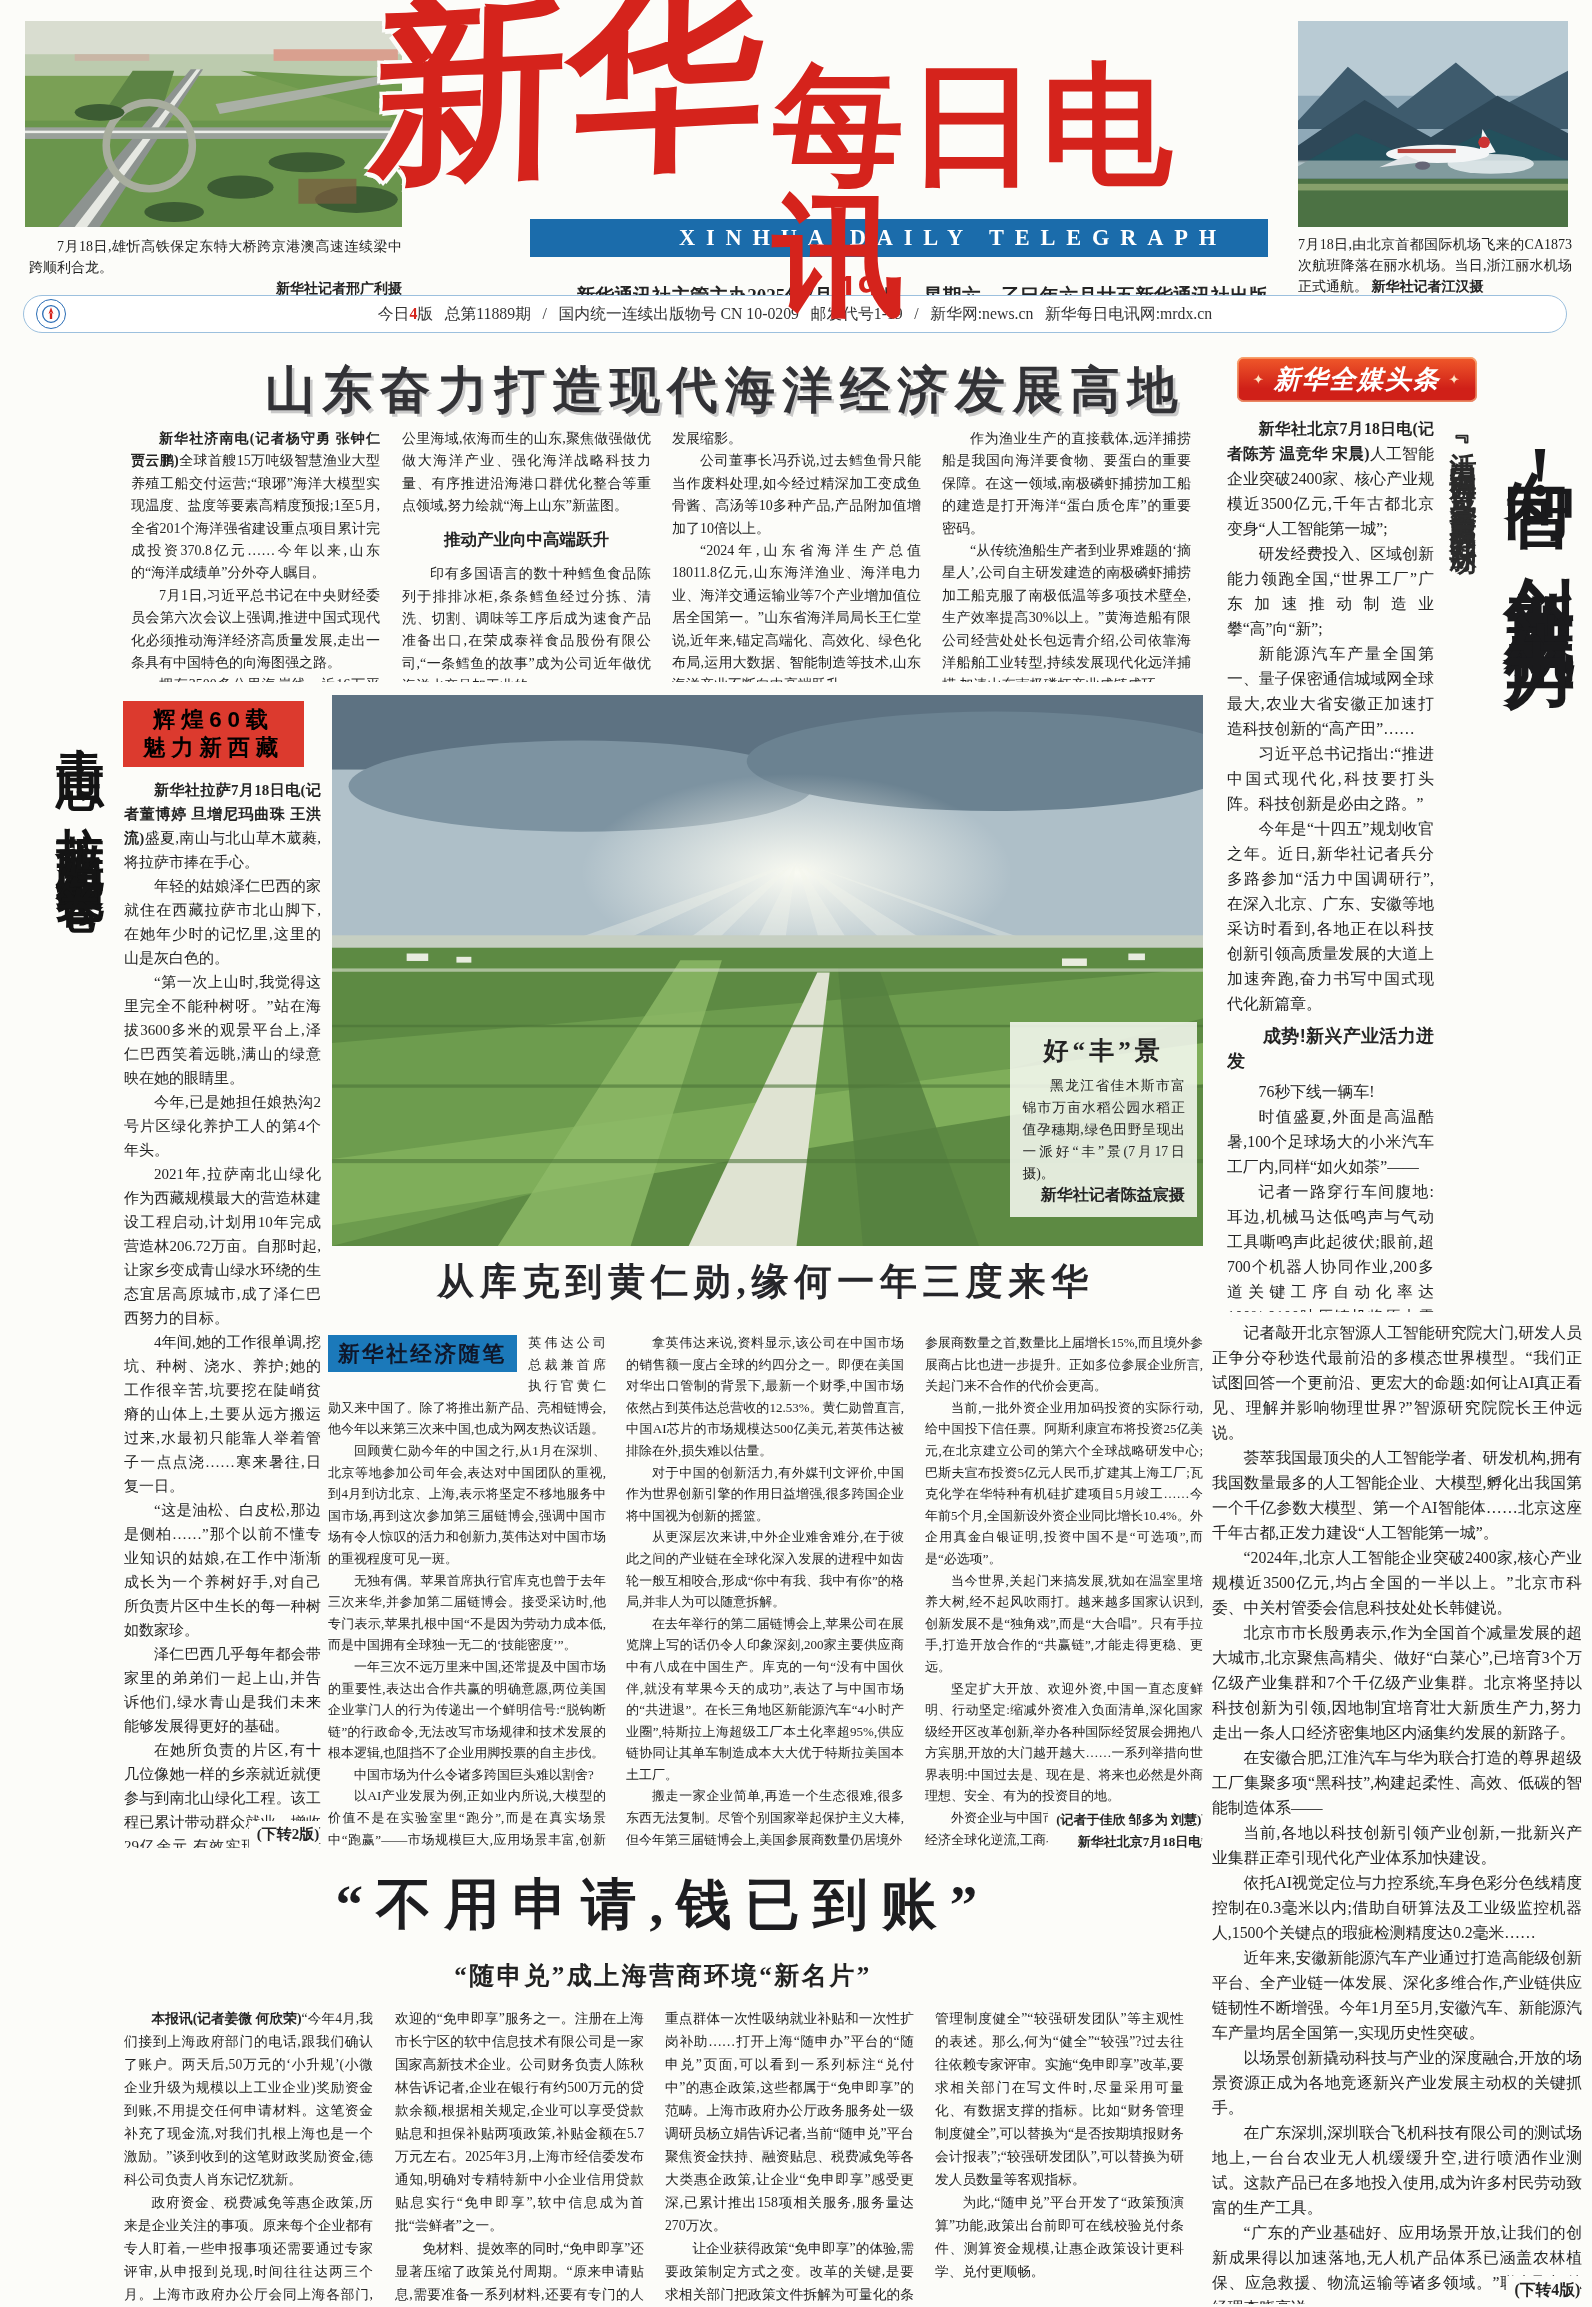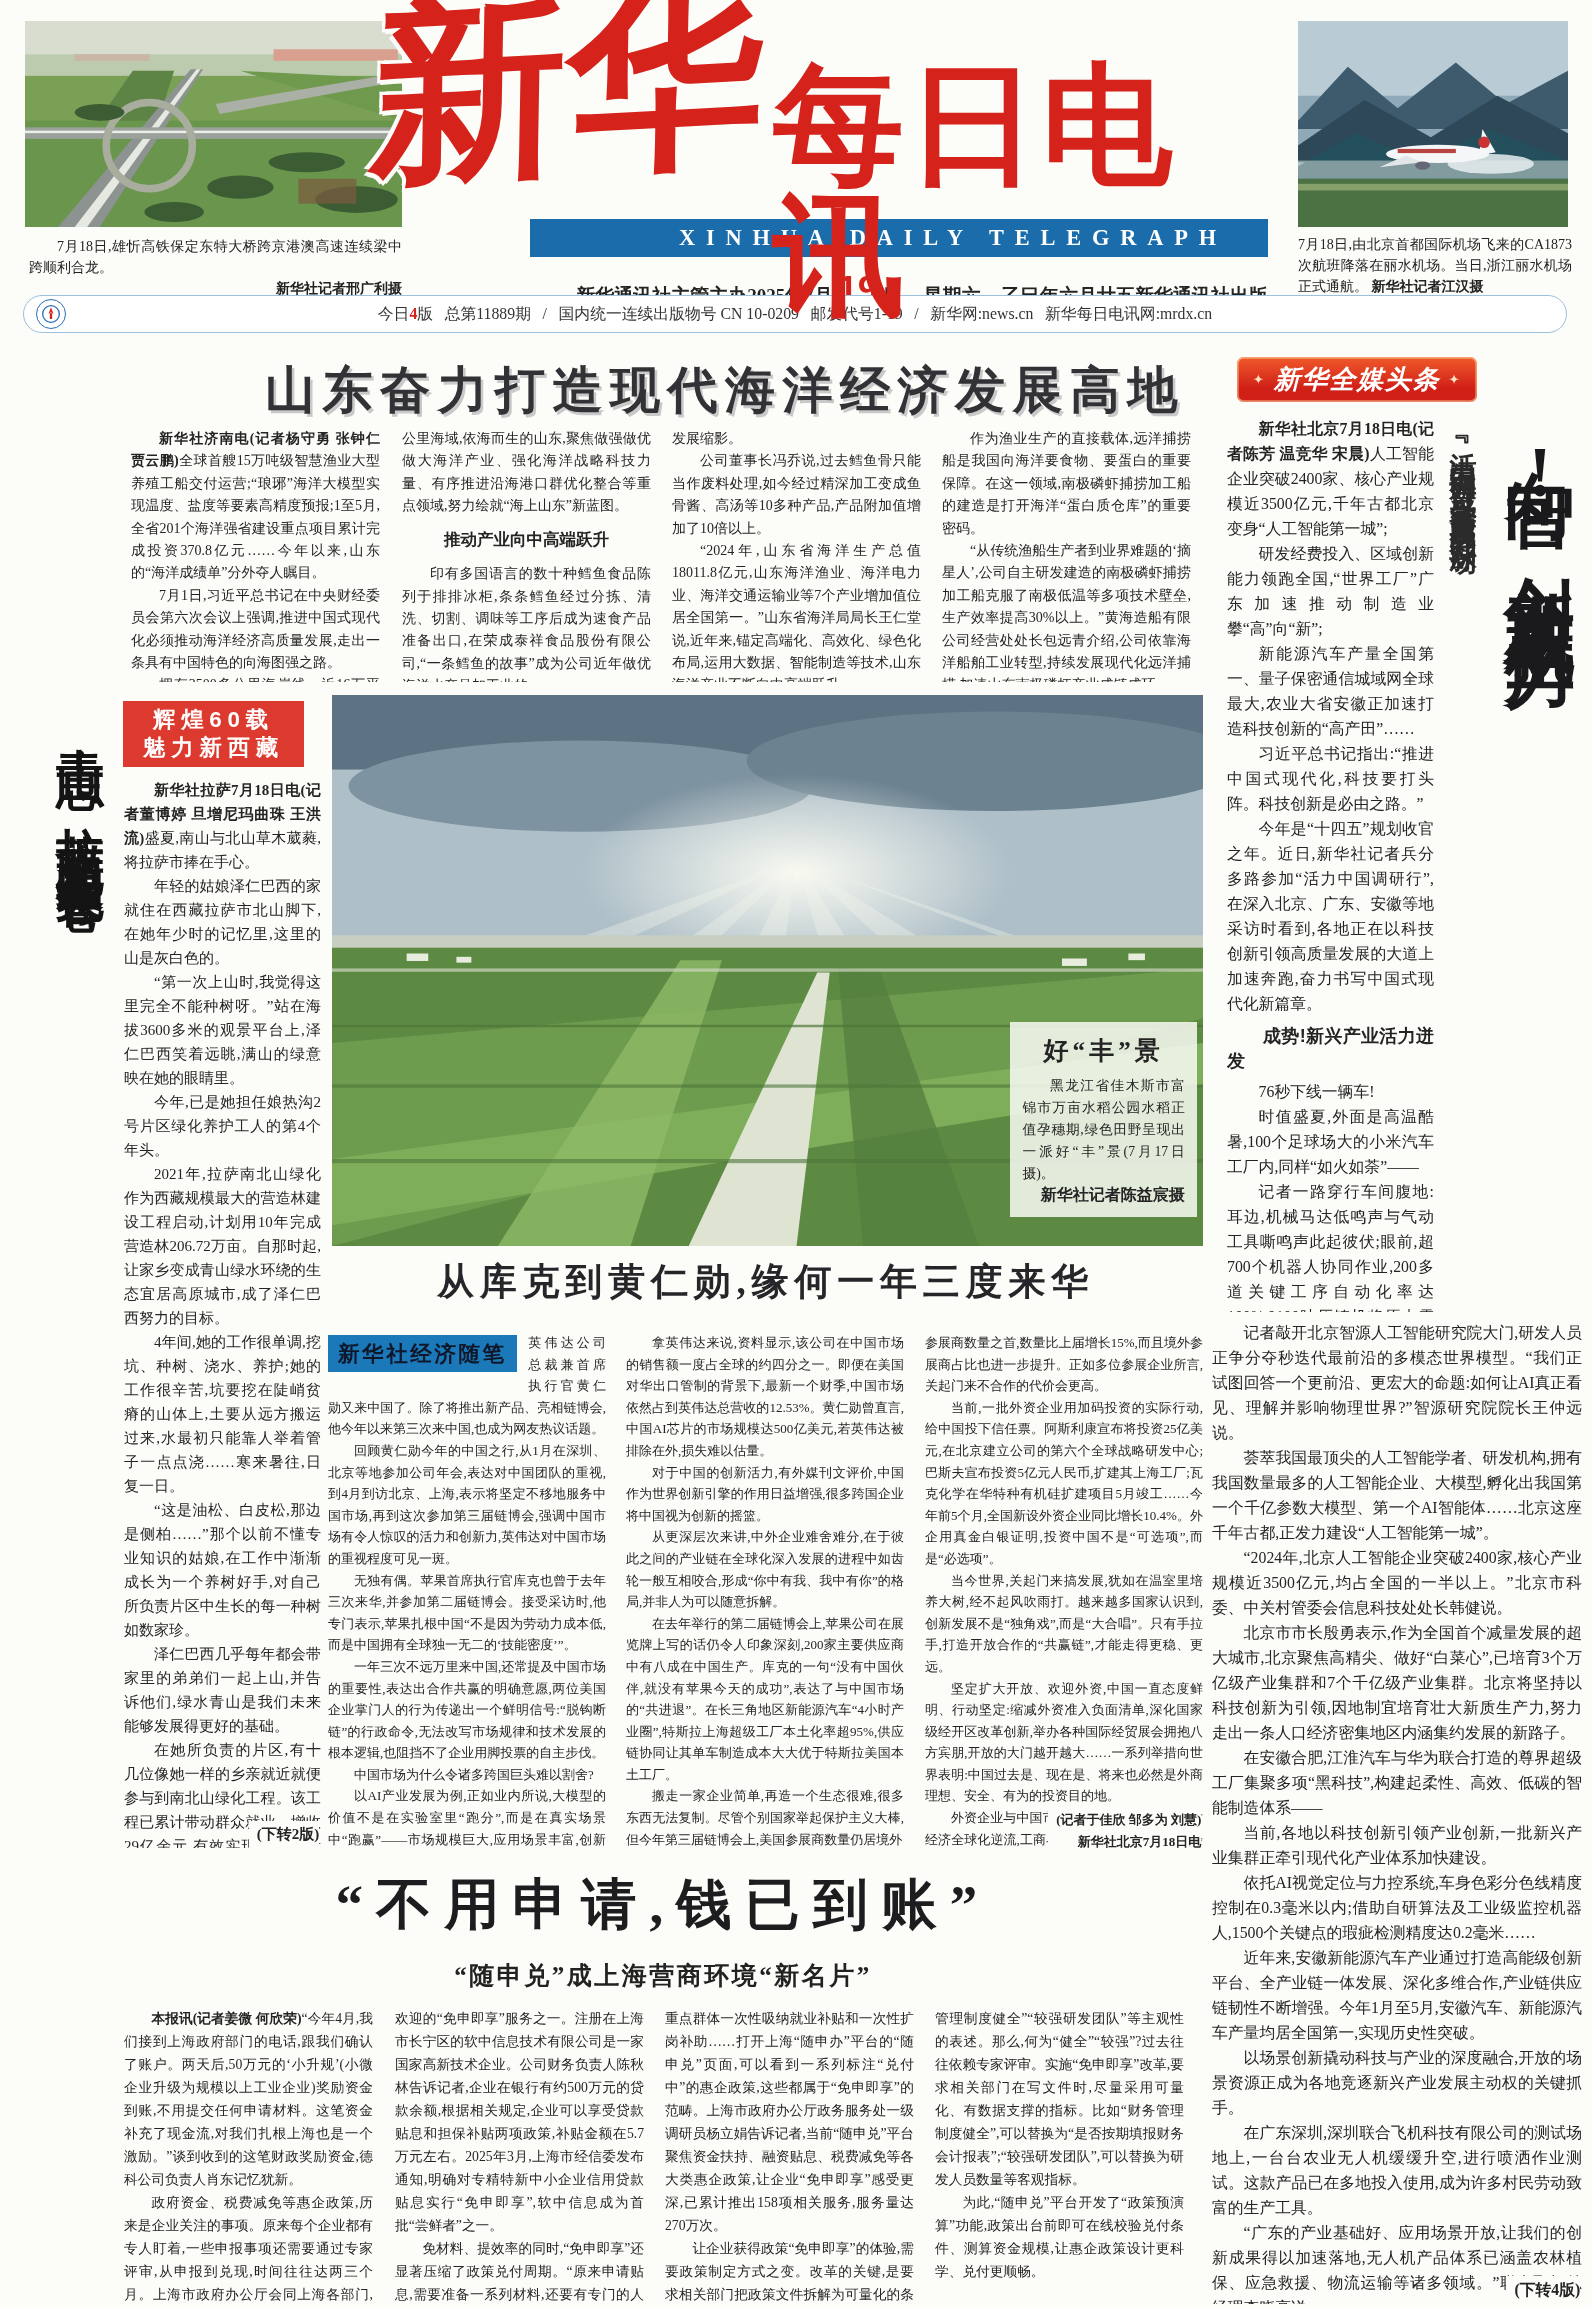--- a/index.html
+++ b/index.html
@@ -52,21 +52,21 @@
   .pin-bottom{position:absolute;right:1.7px;bottom:0;background:#fcfcf9;font-weight:bold;text-align:right;padding:1.7px 0 1.7px 8.3px;}
   .lead-col{top:428px;width:249px;height:254px;font-size:14px;line-height:22.4px;margin-left:7px;}
   #lead-col-0{left:124px;} #lead-col-1{left:395px;} #lead-col-2{left:665px;} #lead-col-3{left:935px;}
   .essay-col{top:1332px;width:278px;height:522px;font-size:13px;line-height:21.6px;}
   #essay-col-0{left:328px;} #essay-col-1{left:626px;} #essay-col-2{left:925px;}
   .bottom-col{top:2007px;width:249px;height:297px;font-size:13.7px;line-height:23px;}
   #bottom-col-0{left:124px;} #bottom-col-1{left:395px;} #bottom-col-2{left:665px;} #bottom-col-3{left:935px;}
   .essay-badge{float:left;background:#1b79ba;color:#0f172a;font-weight:bold;font-size:21.6px;letter-spacing:2.5px;
       padding:7.5px 10px;margin:3.3px 11.6px 5px 0;font-family:"Liberation Sans","DejaVu Sans",sans-serif;white-space:nowrap;}
   
-  #rail-badge{position:absolute;left:123px;top:701px;width:181px;background:#dc3a2e;color:#ffffff;text-align:center;
+  #rail-badge{position:absolute;left:123px;top:701px;width:181px;background:#dc3a2e;color:#000000;text-align:center;
       font-weight:bold;font-size:22.4px;line-height:28px;letter-spacing:5.8px;padding:5px 0;
       font-family:"Liberation Sans","DejaVu Sans",sans-serif;}
   .vertical{writing-mode:vertical-rl;text-orientation:upright;}
   #rail-headline{position:absolute;left:48px;top:710px;height:1128px;font-size:48px;font-weight:900;color:#141414;letter-spacing:6.6px;}
   #rail-text{left:124px;top:778px;width:197px;height:1070px;font-size:15px;line-height:24px;}
   
   #center-photo{left:332px;top:695px;width:871px;height:551px;}
   #center-caption{position:absolute;right:5.8px;top:327px;width:187px;background:rgba(248,250,243,0.86);
       padding:11.6px 12.4px;box-sizing:border-box;}
   #center-caption-title{text-align:center;font-size:25px;font-weight:900;letter-spacing:4.1px;margin-bottom:8.3px;}

